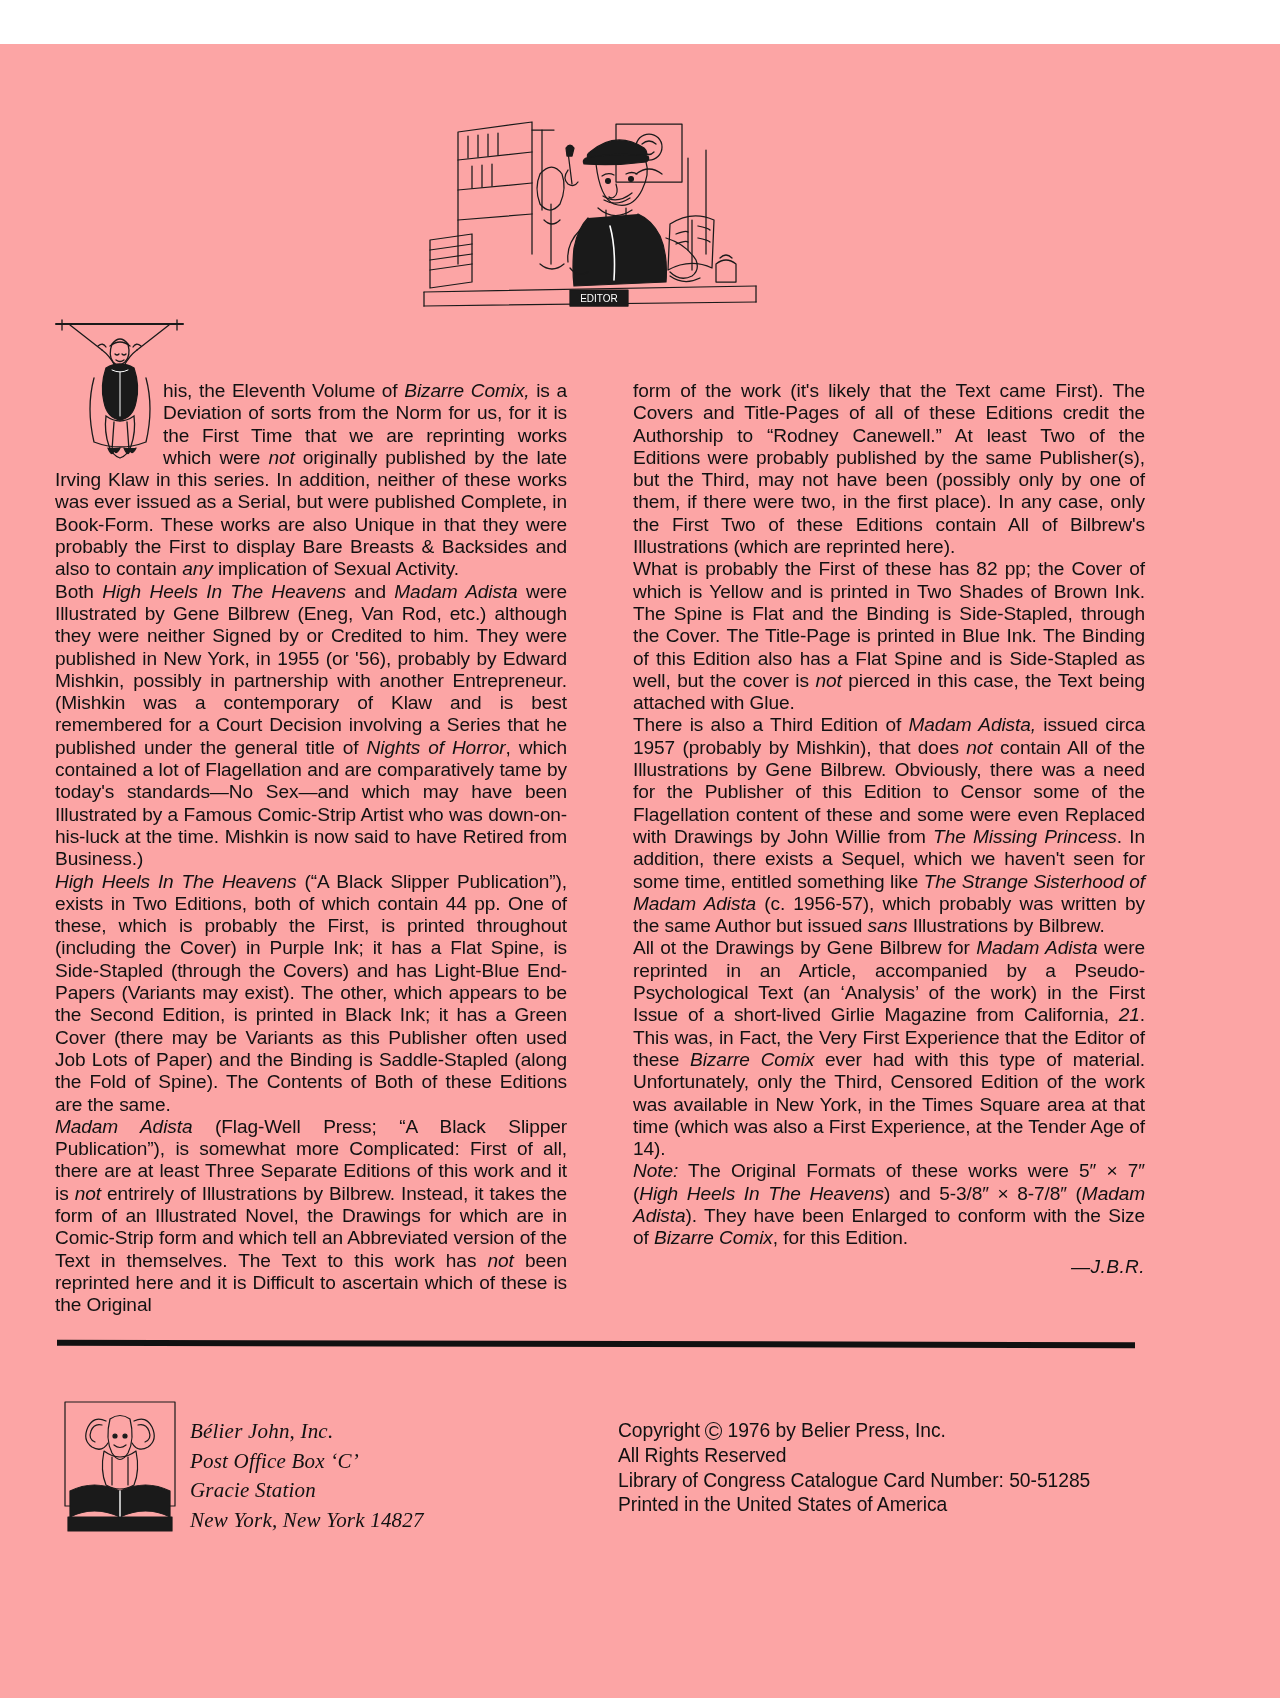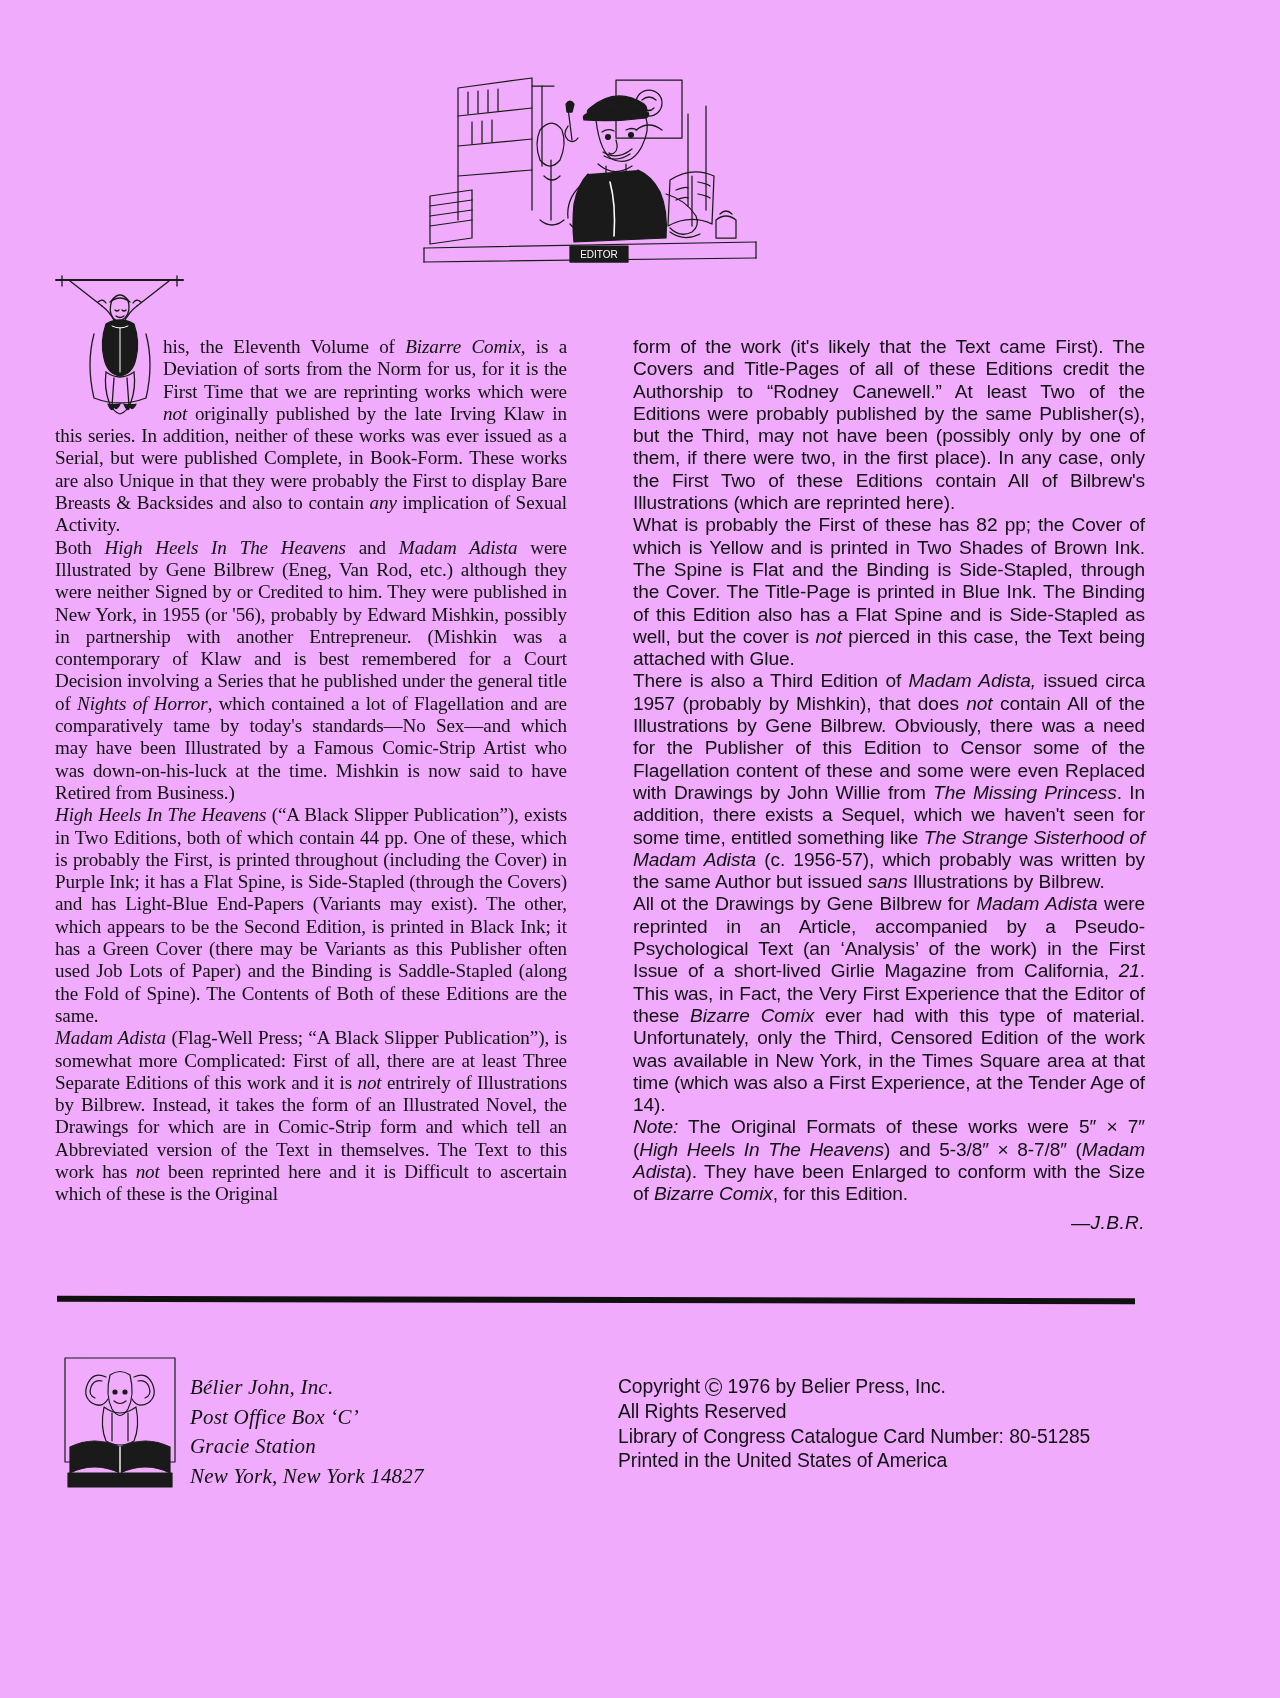--- a/index.html
+++ b/index.html
@@ -12,21 +12,22 @@
     height: 1698px;
     font-family: "Liberation Sans", sans-serif;
     color: #111;
     position: relative;
     overflow: hidden;
   }
 
   .page {
     position: absolute;
     inset: 0;
-    background: #f0abfc;
+    background: #fca5a5;
+    margin-top: 44px;
   }
 
   
   .header-art {
     position: absolute;
     left: 420px;
     top: 70px;
     width: 340px;
     height: 215px;
   }
@@ -48,21 +49,21 @@
     left: 55px;
     top: 336px;
     width: 1090px;
     height: 920px;
   }
   .col {
     position: absolute;
     top: 0;
     width: 512px;
   }
-  .col-left  { left: 0px; font-family: Liberation Serif, serif; }
+  .col-left  { left: 0px; }
   .col-right { left: 578px; }
 
   .col p {
     margin: 0;
     font-size: 19.1px;
     line-height: 22.3px;
     text-align: justify;
     text-justify: inter-word;
     letter-spacing: -0.1px;
     -webkit-hyphens: none;
@@ -322,19 +323,19 @@
       <div>Gracie Station</div>
       <div>New York, New York 14827</div>
     </div>
 
     <div class="copyright">
       <div>
         <span>Copyright</span>
         <span class="copy-sym">C</span><span> 1976 by Belier Press, Inc.</span>
       </div>
       <div>All Rights Reserved</div>
-      <div>Library of Congress Catalogue Card Number: 80-51285</div>
+      <div>Library of Congress Catalogue Card Number: 50-51285</div>
       <div>Printed in the United States of America</div>
     </div>
 
   </div>
 
 </div>
 
 </body></html>

